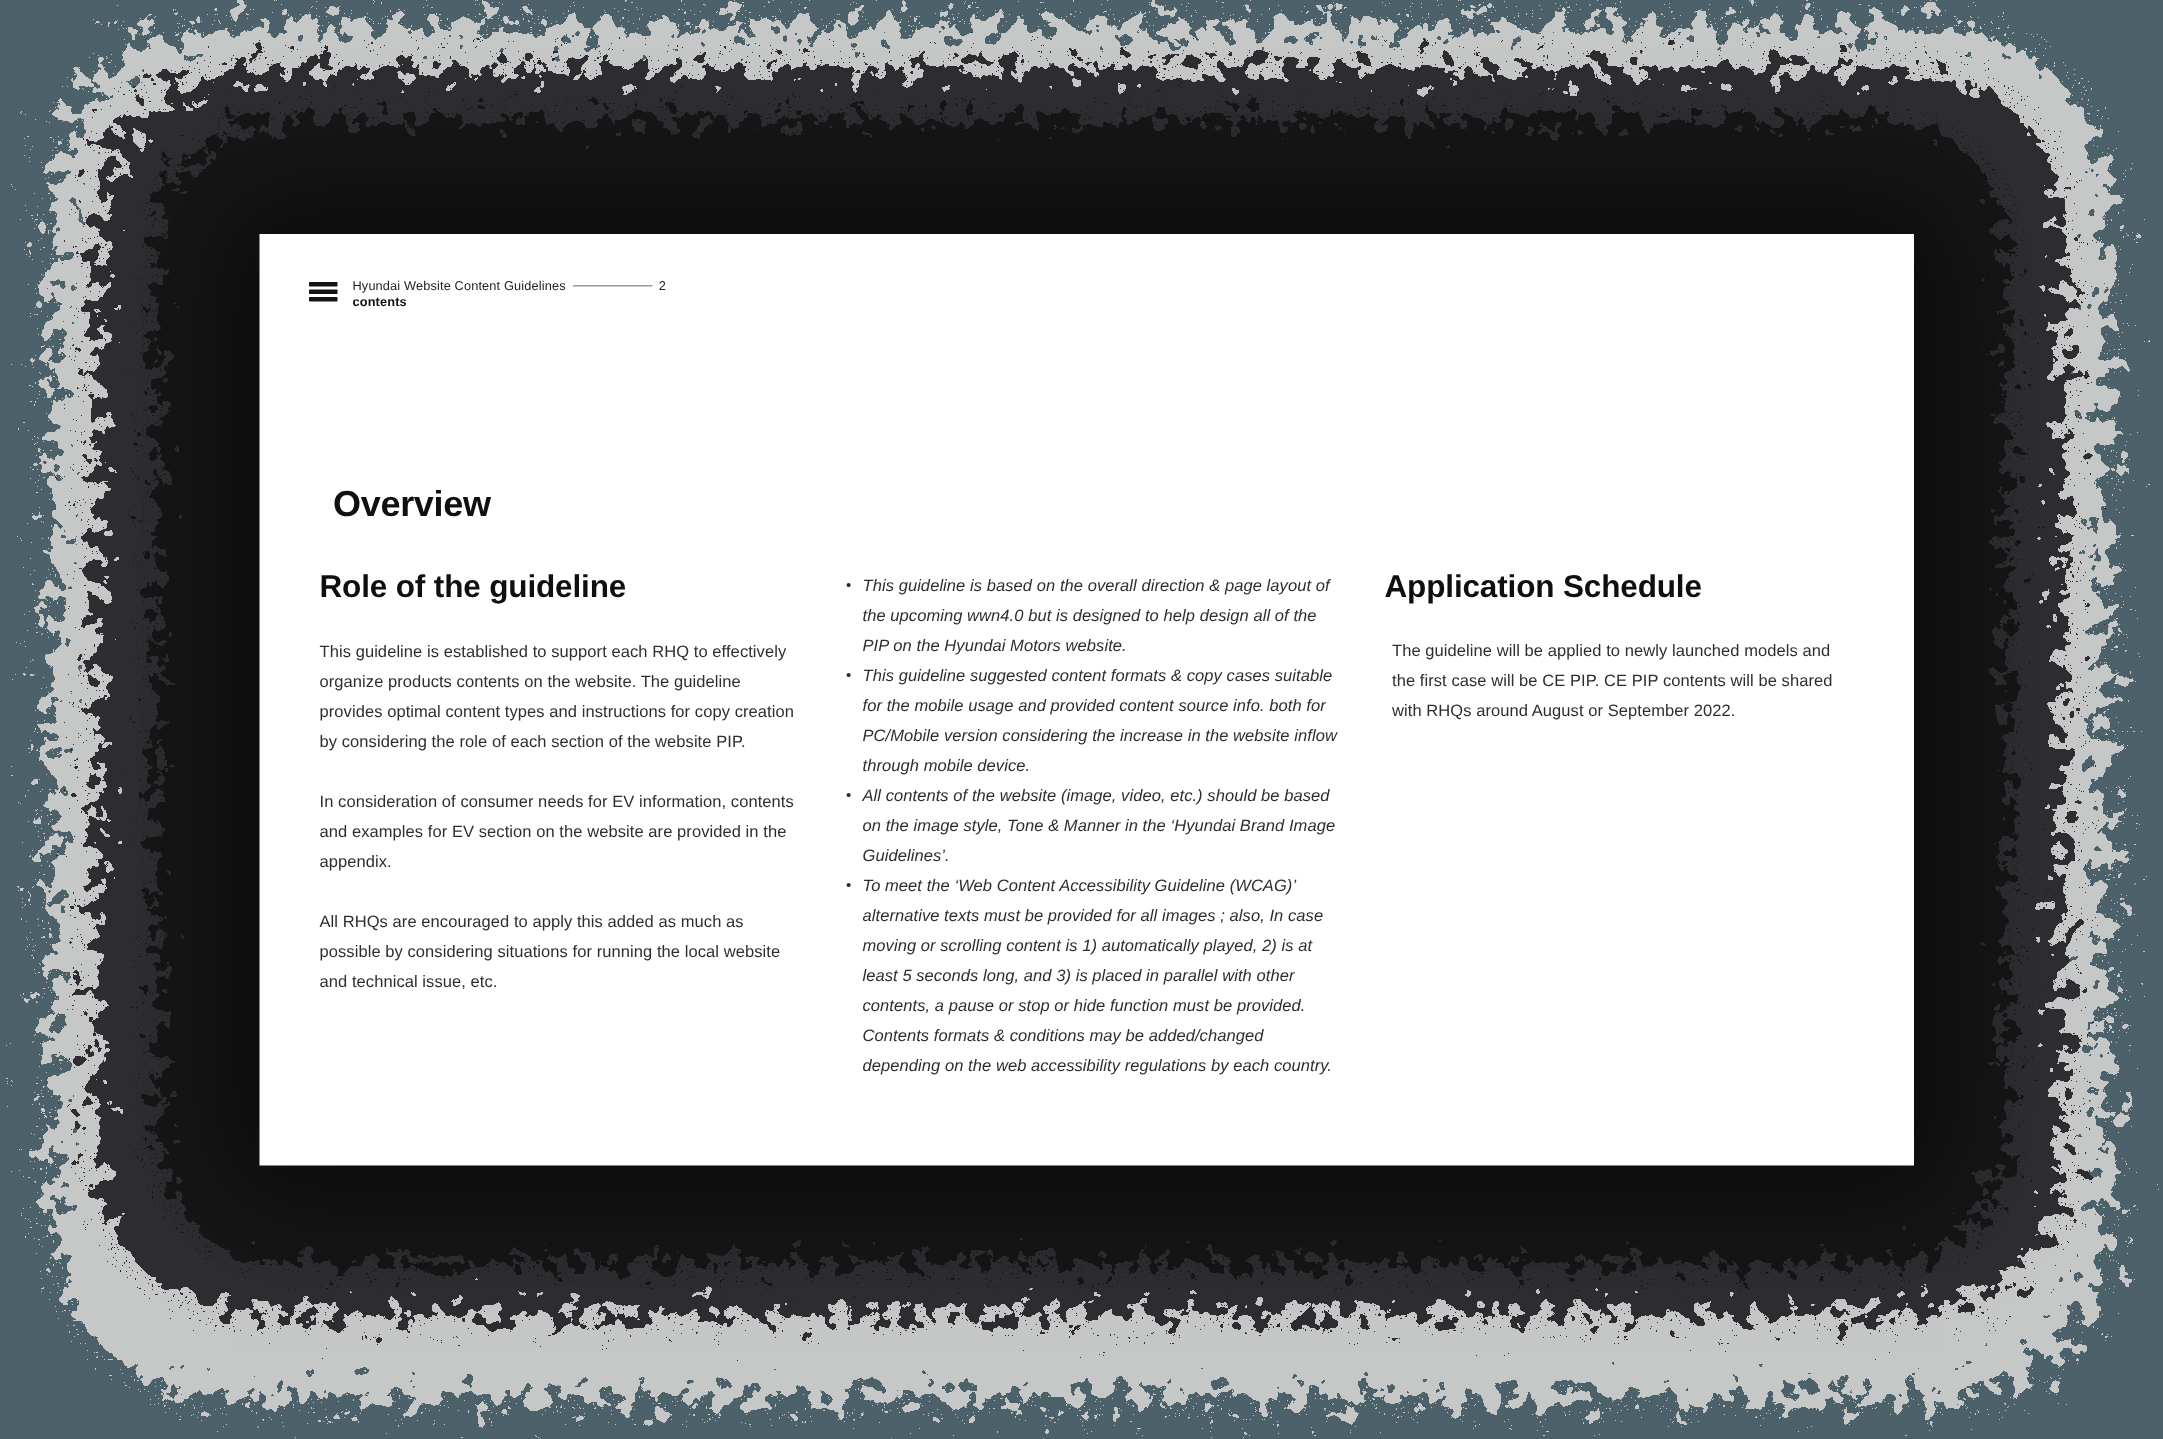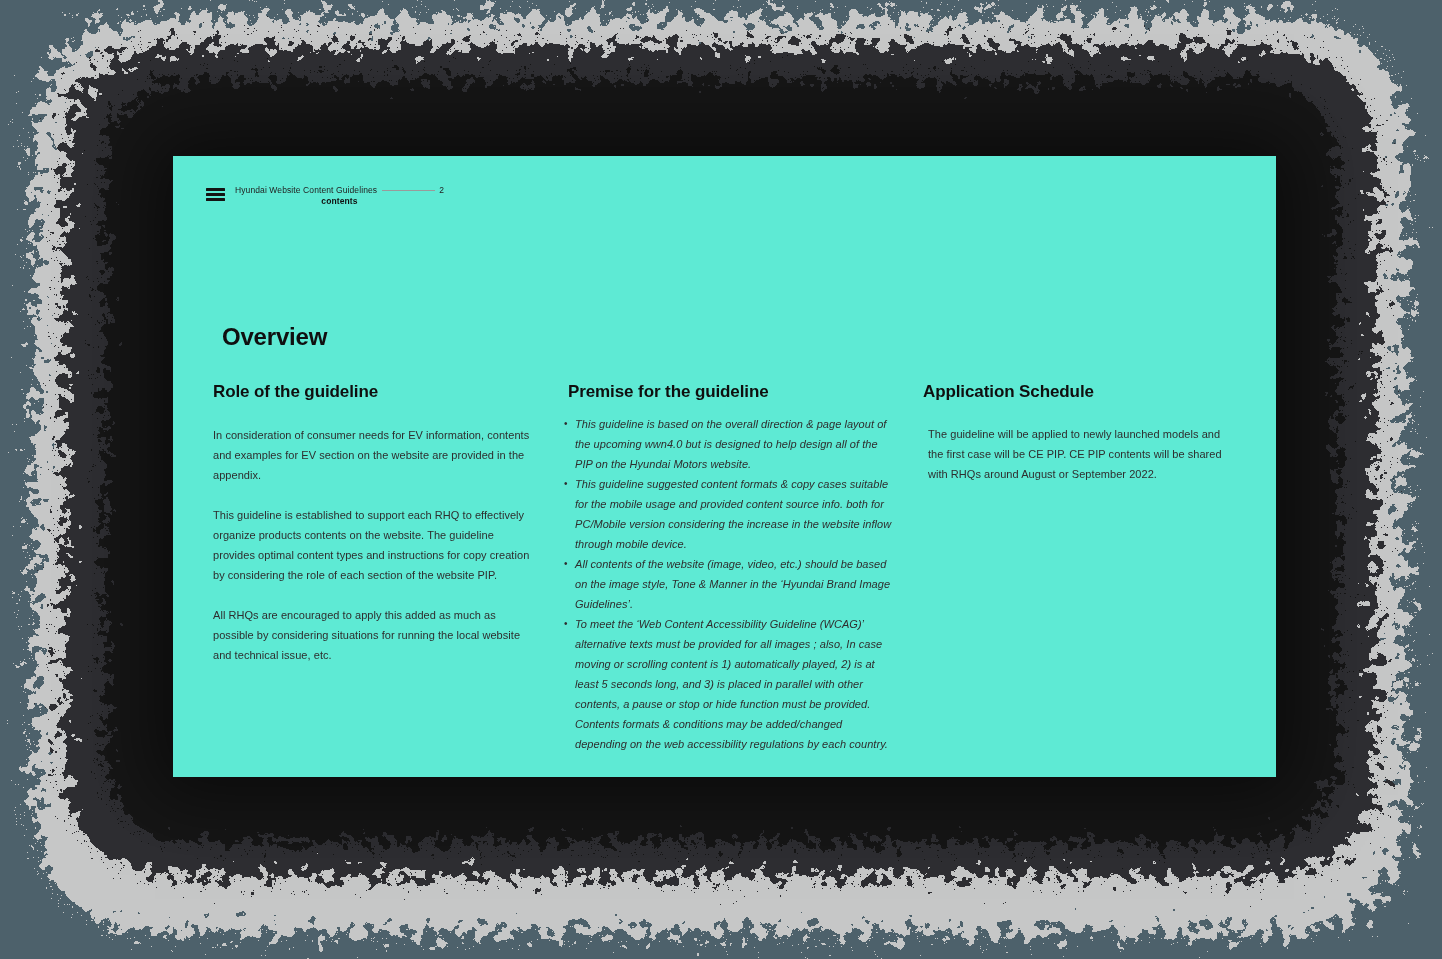--- a/index.html
+++ b/index.html
@@ -4,43 +4,43 @@
 <style>
   html,body{margin:0;padding:0;background:#4d616b;}
   body{width:1442px;height:959px;overflow:hidden;
        font-family:"Liberation Sans","DejaVu Sans",sans-serif;
        -webkit-font-smoothing:antialiased;}
   .stage{position:relative;width:1442px;height:959px;overflow:hidden;}
   .bg{position:absolute;left:0;top:0;display:block;}
 
   
   .card{position:absolute;left:173px;top:156px;width:1103px;height:621px;
-        background:#5eead4;box-shadow:0 0 70px 18px rgba(0,0,0,0.55);}
+        background:#ffffff;box-shadow:0 0 70px 18px rgba(0,0,0,0.55);}
 
   
   .hdr{position:absolute;left:33px;top:29px;display:flex;align-items:flex-start;}
   .burger{width:19px;height:13px;margin-top:3px;display:flex;flex-direction:column;
           justify-content:space-between;cursor:pointer;}
   .burger i{display:block;height:3px;background:#141414;border-radius:0.5px;}
   .hdr-text{margin-left:10px;}
   .hdr-row{display:flex;align-items:center;}
   .hdr-title{font-size:8.5px;line-height:11px;color:#222;letter-spacing:0.1px;}
   .hdr-rule{display:inline-block;width:53px;height:1px;background:#9a9a9a;
             margin-left:5px;margin-right:4px;}
   .hdr-page{font-size:8.5px;line-height:11px;color:#222;}
-  .hdr-sub{font-size:8.5px;line-height:11px;font-weight:700;color:#111;letter-spacing:0.1px;text-align:center;}
+  .hdr-sub{font-size:8.5px;line-height:11px;font-weight:700;color:#111;letter-spacing:0.1px;}
 
   
   .overview{position:absolute;left:33px;top:150px;margin:16px;
             font-size:24px;line-height:30px;font-weight:700;color:#101010;
             letter-spacing:-0.2px;}
 
   
   .col{position:absolute;top:225px;}
-  .col h2{margin:0;font-size:17px;line-height:22px;font-weight:700;color:#0f0f0f;
+  .col h2{margin:0;font-size:21px;line-height:22px;font-weight:700;color:#0f0f0f;
           letter-spacing:-0.1px;}
   .col p{margin:0;font-size:11px;line-height:20px;color:#2e2e2e;letter-spacing:0.05px;}
   .col1{left:40px;width:322px;}
   .col1 h2{margin-bottom:22px;}
   .col1 p + p{margin-top:20px;}
   .col2{left:391px;width:332px;}
   .col2 h2{padding-left:4px;margin-bottom:11px;}
   .col2 ul{list-style:none;margin:0;padding:0;}
   .col2 li{display:flex;font-size:11px;line-height:20px;color:#2e2e2e;letter-spacing:0.05px;}
   .col2 .b{flex:0 0 11px;font-size:10px;color:#2e2e2e;}
@@ -147,27 +147,26 @@
           <span class="hdr-page">2</span>
         </div>
         <div class="hdr-sub">contents</div>
       </div>
     </div>
 
     <h1 class="overview">Overview</h1>
 
     <section class="col col1">
       <h2>Role of the guideline</h2>
+      <p>This guideline is established to support each RHQ to effectively organize products contents on the website. The guideline provides optimal content types and instructions for copy creation by considering the role of each section of the website PIP.</p>
       <p>In consideration of consumer needs for EV information, contents and examples for EV section on the website are provided in the appendix.</p>
-      <p>This guideline is established to support each RHQ to effectively organize products contents on the website. The guideline provides optimal content types and instructions for copy creation by considering the role of each section of the website PIP.</p>
       <p>All RHQs are encouraged to apply this added as much as possible by considering situations for running the local website and technical issue, etc.</p>
     </section>
 
     <section class="col col2">
-      <h2>Premise for the guideline</h2>
       <ul>
         <li>
           <span class="b">•</span>
           <span class="t">This guideline is based on the overall direction &amp; page layout of the upcoming wwn4.0 but is designed to help design all of the PIP on the Hyundai Motors website.</span>
         </li>
         <li>
           <span class="b">•</span>
           <span class="t">This guideline suggested content formats &amp; copy cases suitable for the mobile usage and provided content source info. both for PC/Mobile version considering the increase in the website inflow through mobile device.</span>
         </li>
         <li>

